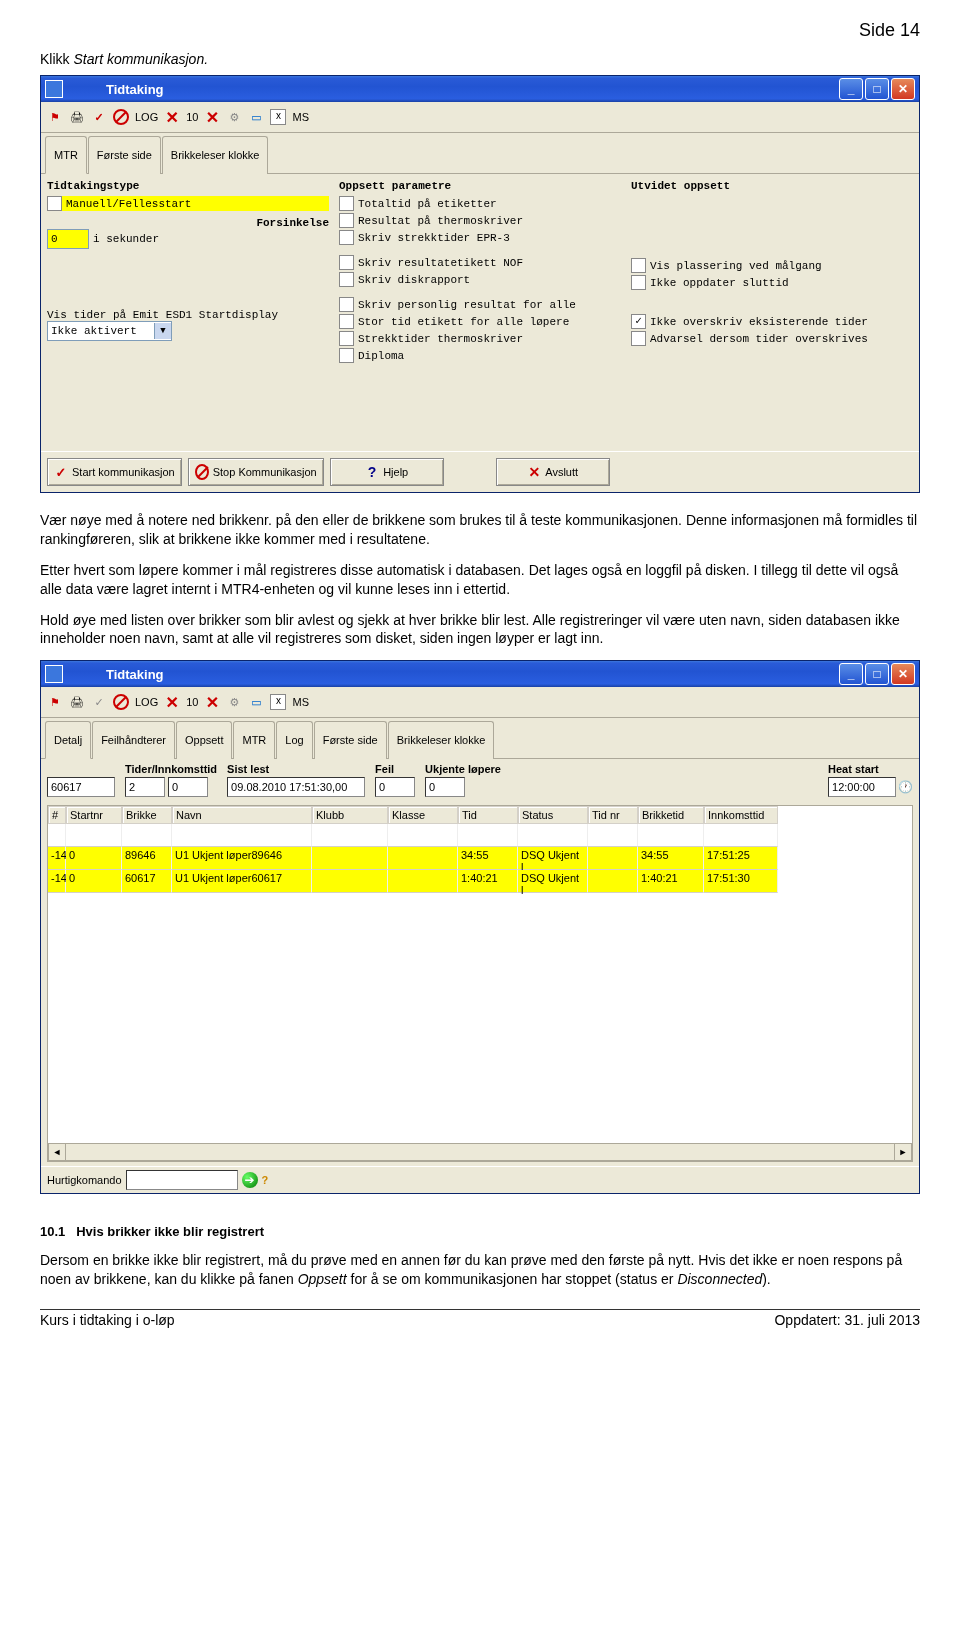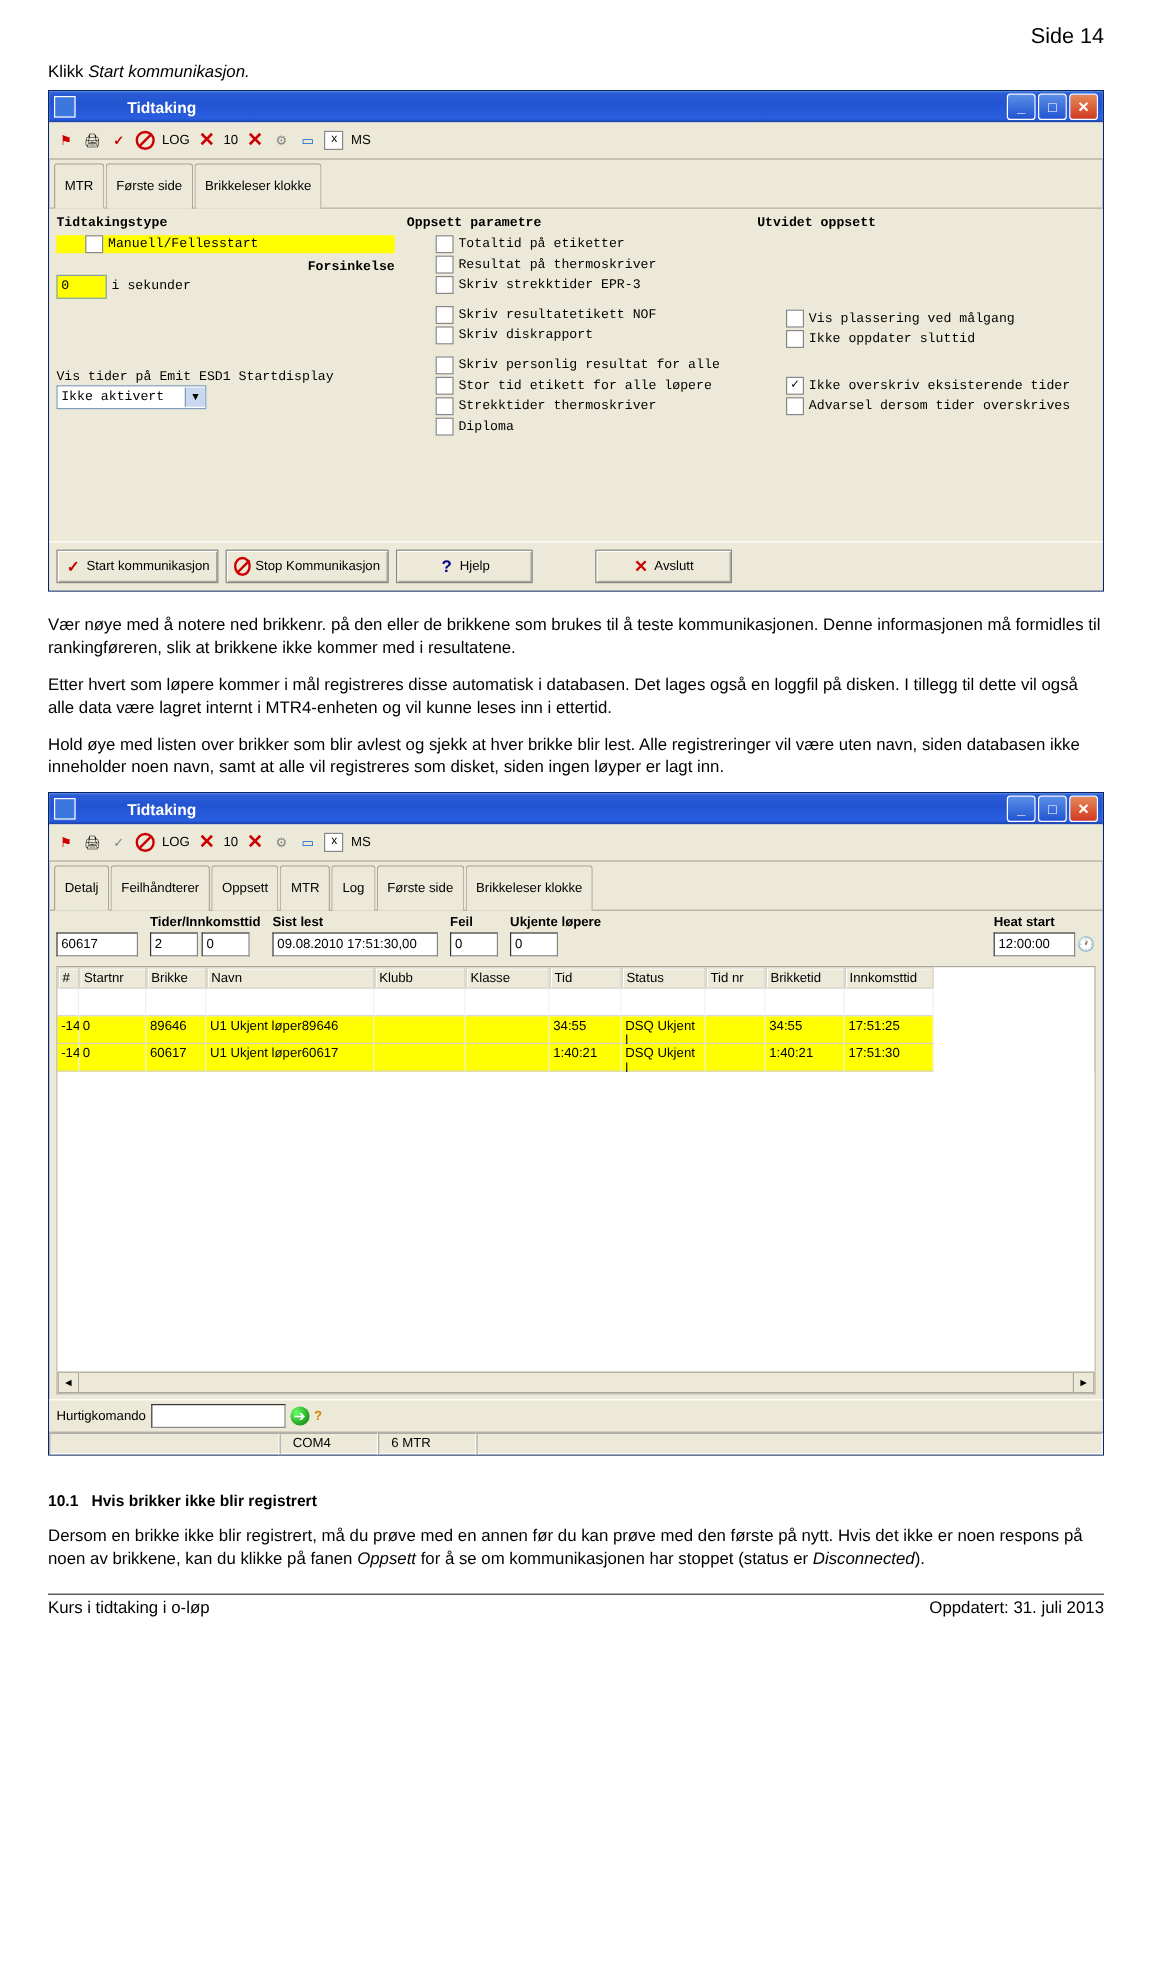--- a/index.html
+++ b/index.html
@@ -82,21 +82,21 @@
   }
   .xp-tab.active { background: #ece9d8; top: 1px; border-bottom: 1px solid #ece9d8; z-index: 1; }
 
   .xp-body { padding: 6px; background: #ece9d8; }
 
   .cols3 { display: flex; gap: 10px; }
   .col { flex: 1; font-family: Liberation Mono, monospace; }
   .col-header { font-weight: bold; font-size: 11px; margin-bottom: 4px; }
 
   .hl-yellow { background: #ffff00; }
-  .cb-row { display: flex; align-items: center; gap: 4px; font-size: 11px; margin: 2px 0; padding-left: 24px; }
+  .cb-row { display: flex; align-items: center; gap: 4px; font-size: 11px; margin: 2px 0; }
   .cb { width: 13px; height: 13px; border: 1px solid #888; background: white; display: inline-flex; align-items: center; justify-content: center; font-size: 11px; line-height: 11px; }
   .section-label { font-weight: bold; font-size: 11px; margin-top: 6px; text-align: right; }
   .xp-input {
     background: white; border: 1px solid #7f9db9; height: 18px; font-size: 11px;
     padding: 0 3px; display: inline-flex; align-items: center;
   }
   .xp-input.yellow { background: #ffff00; }
   .delay-row { display: flex; align-items: center; gap: 4px; }
   .dropdown {
     background: white; border: 1px solid #7f9db9; height: 18px;
@@ -460,26 +460,20 @@
       <div class="scroll-arrow-right">►</div>
     </div>
   </div>
 
   <div class="bottom-bar">
     <span>Hurtigkomando</span>
     <div class="bottom-input"></div>
     <span class="round-green">➔</span>
     <span class="amber-q">?</span>
   </div>
-  <div class="status-bar">
-    <div class="status-cell" style="flex:0 0 170px;"></div>
-    <div class="status-cell">COM4</div>
-    <div class="status-cell">6  MTR</div>
-    <div class="status-cell" style="flex:1;"></div>
-  </div>
 </div>
 
 <div class="section-heading">
   <span>10.1</span>&nbsp;&nbsp;&nbsp;<span>Hvis brikker ikke blir registrert</span>
 </div>
 <div class="paragraph">
   <span>Dersom en brikke ikke blir registrert, må du prøve med en annen før du kan prøve med den første på nytt. Hvis det ikke er noen respons på noen av brikkene, kan du klikke på fanen </span><span class="italic">Oppsett</span><span> for å se om kommunikasjonen har stoppet (status er </span><span class="italic">Disconnected</span><span>).</span>
 </div>
 
 <div class="footer">

